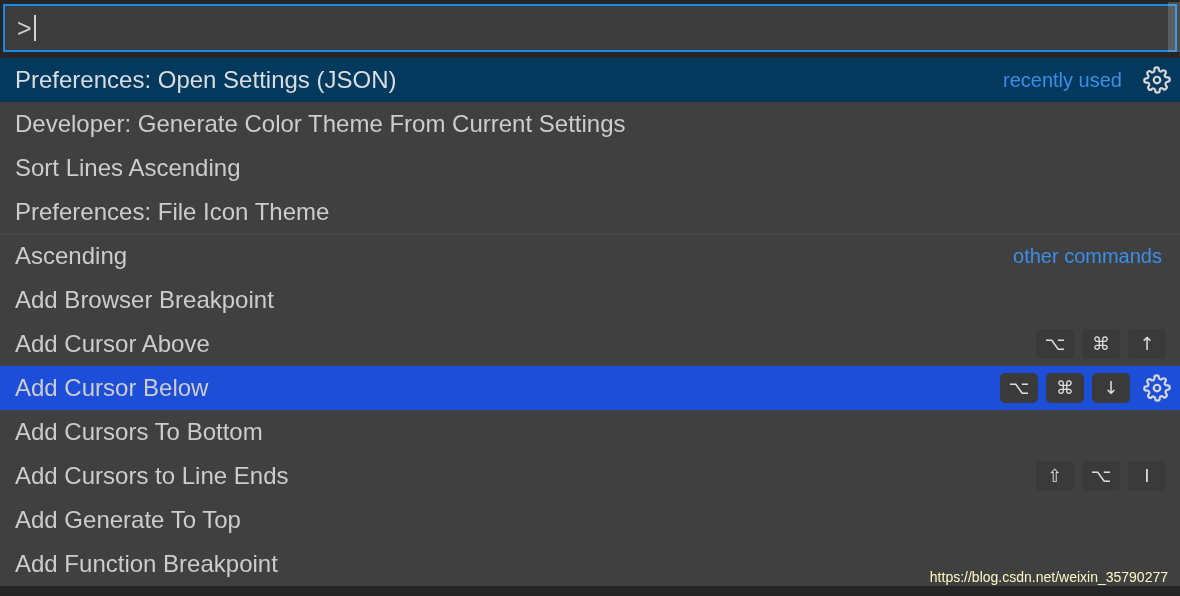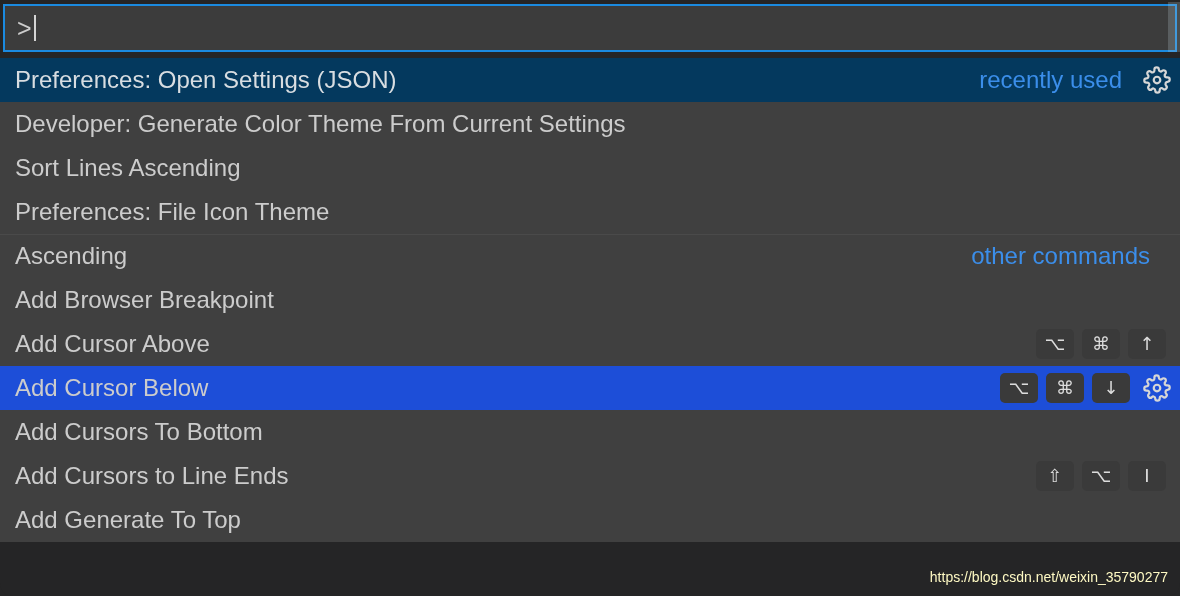--- a/index.html
+++ b/index.html
@@ -78,26 +78,26 @@
     font-size: 24px;
     line-height: 1;
     white-space: nowrap;
     flex: 0 0 auto;
   }
   .row.selected .row-label { color: #d8dde1; }
   .row-spacer { flex: 1 1 auto; }
 
   .group-tag {
     color: #3b8eea;
-    font-size: 24px;
+    font-size: 20px;
     line-height: 1;
     white-space: nowrap;
     margin-right: 14px;
   }
-  .group-tag.alone { margin-right: 22px; }
+  .group-tag.alone { margin-right: 10px; }
 
   
   .keys {
     display: flex;
     align-items: center;
     gap: 8px;
     margin-right: 6px;
   }
   .key {
     min-width: 38px;
@@ -226,18 +226,22 @@
         <span class="keys">
           <span class="key">⇧</span>
           <span class="key">⌥</span>
           <span class="key">I</span>
         </span>
       </div>
       <div class="row">
         <span class="row-label">Add Generate To Top</span>
         <span class="row-spacer"></span>
       </div>
+      <div class="row">
+        <span class="row-label">Add Function Breakpoint</span>
+        <span class="row-spacer"></span>
+      </div>
     </div>
 
   <div class="scroll-thumb"></div>
 
   <div class="watermark">https://blog.csdn.net/weixin_35790277</div>
 </div>
 
 </body></html>

